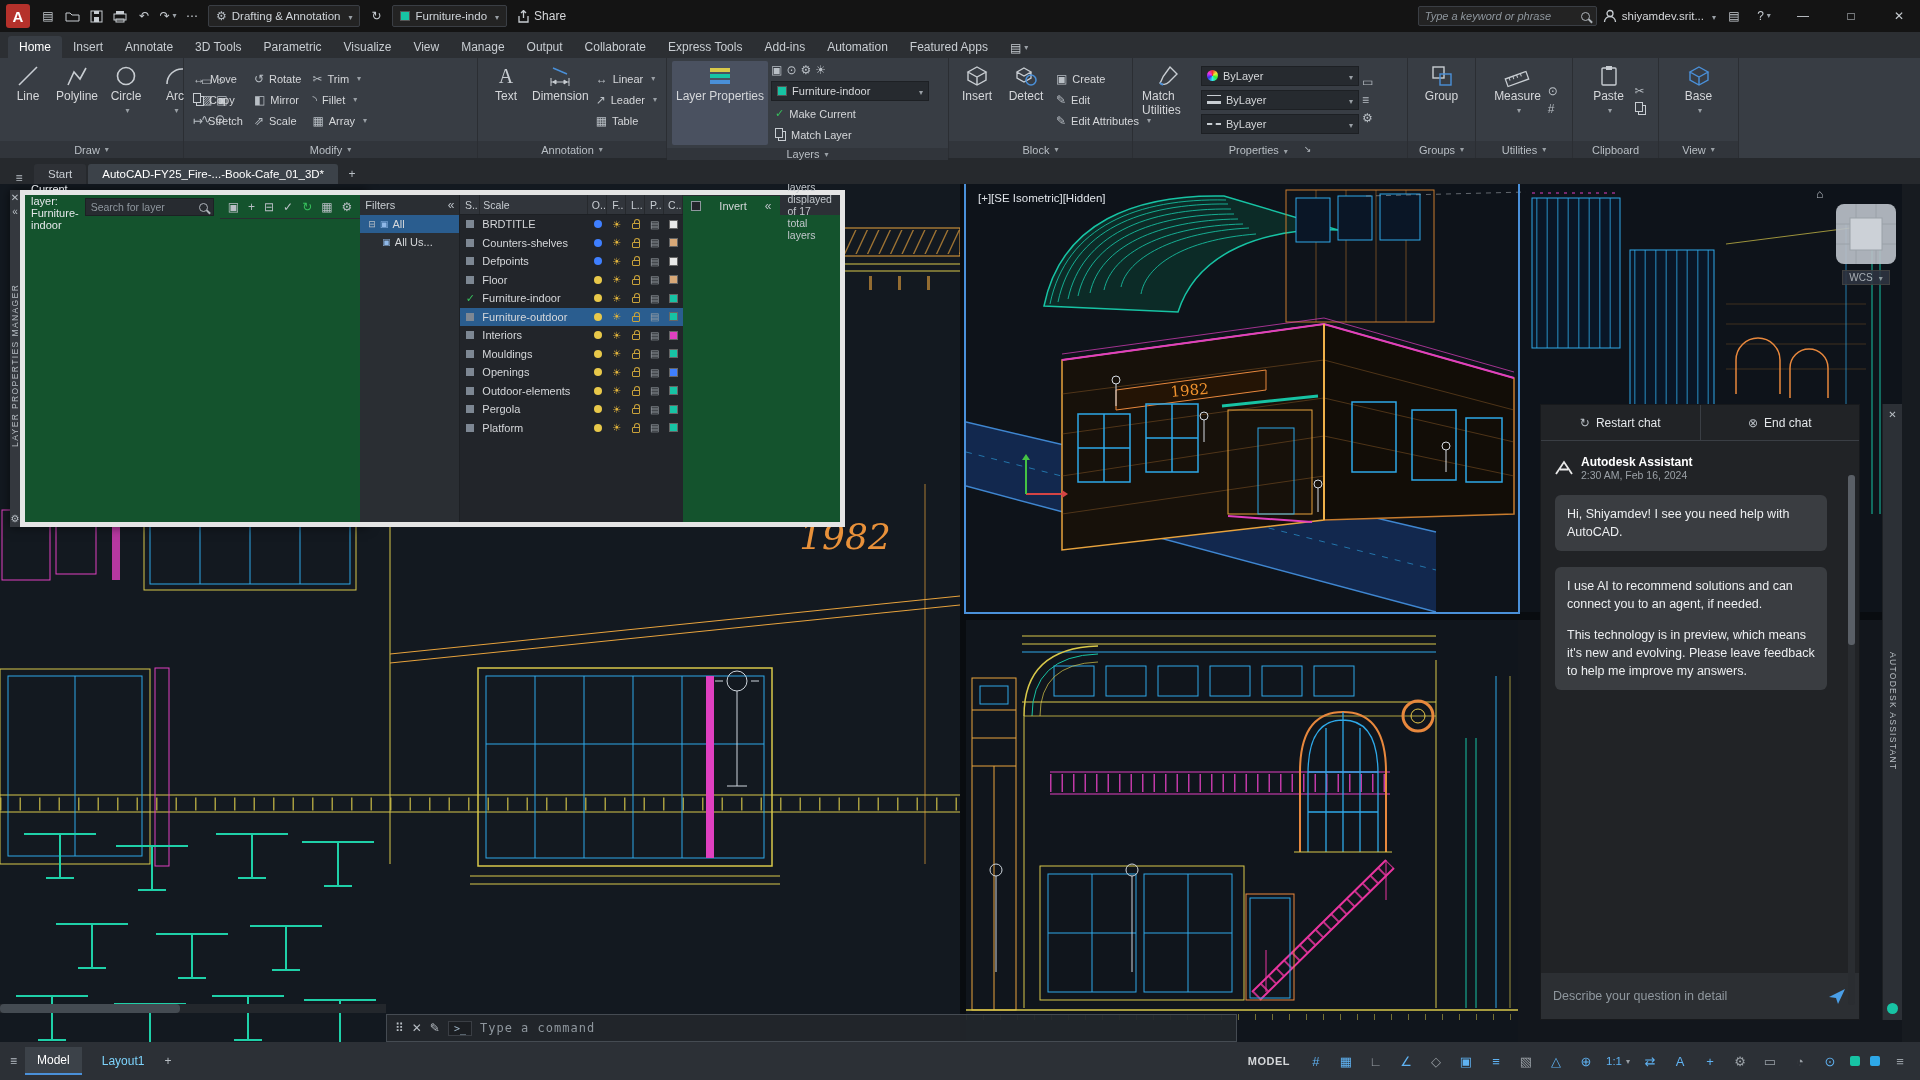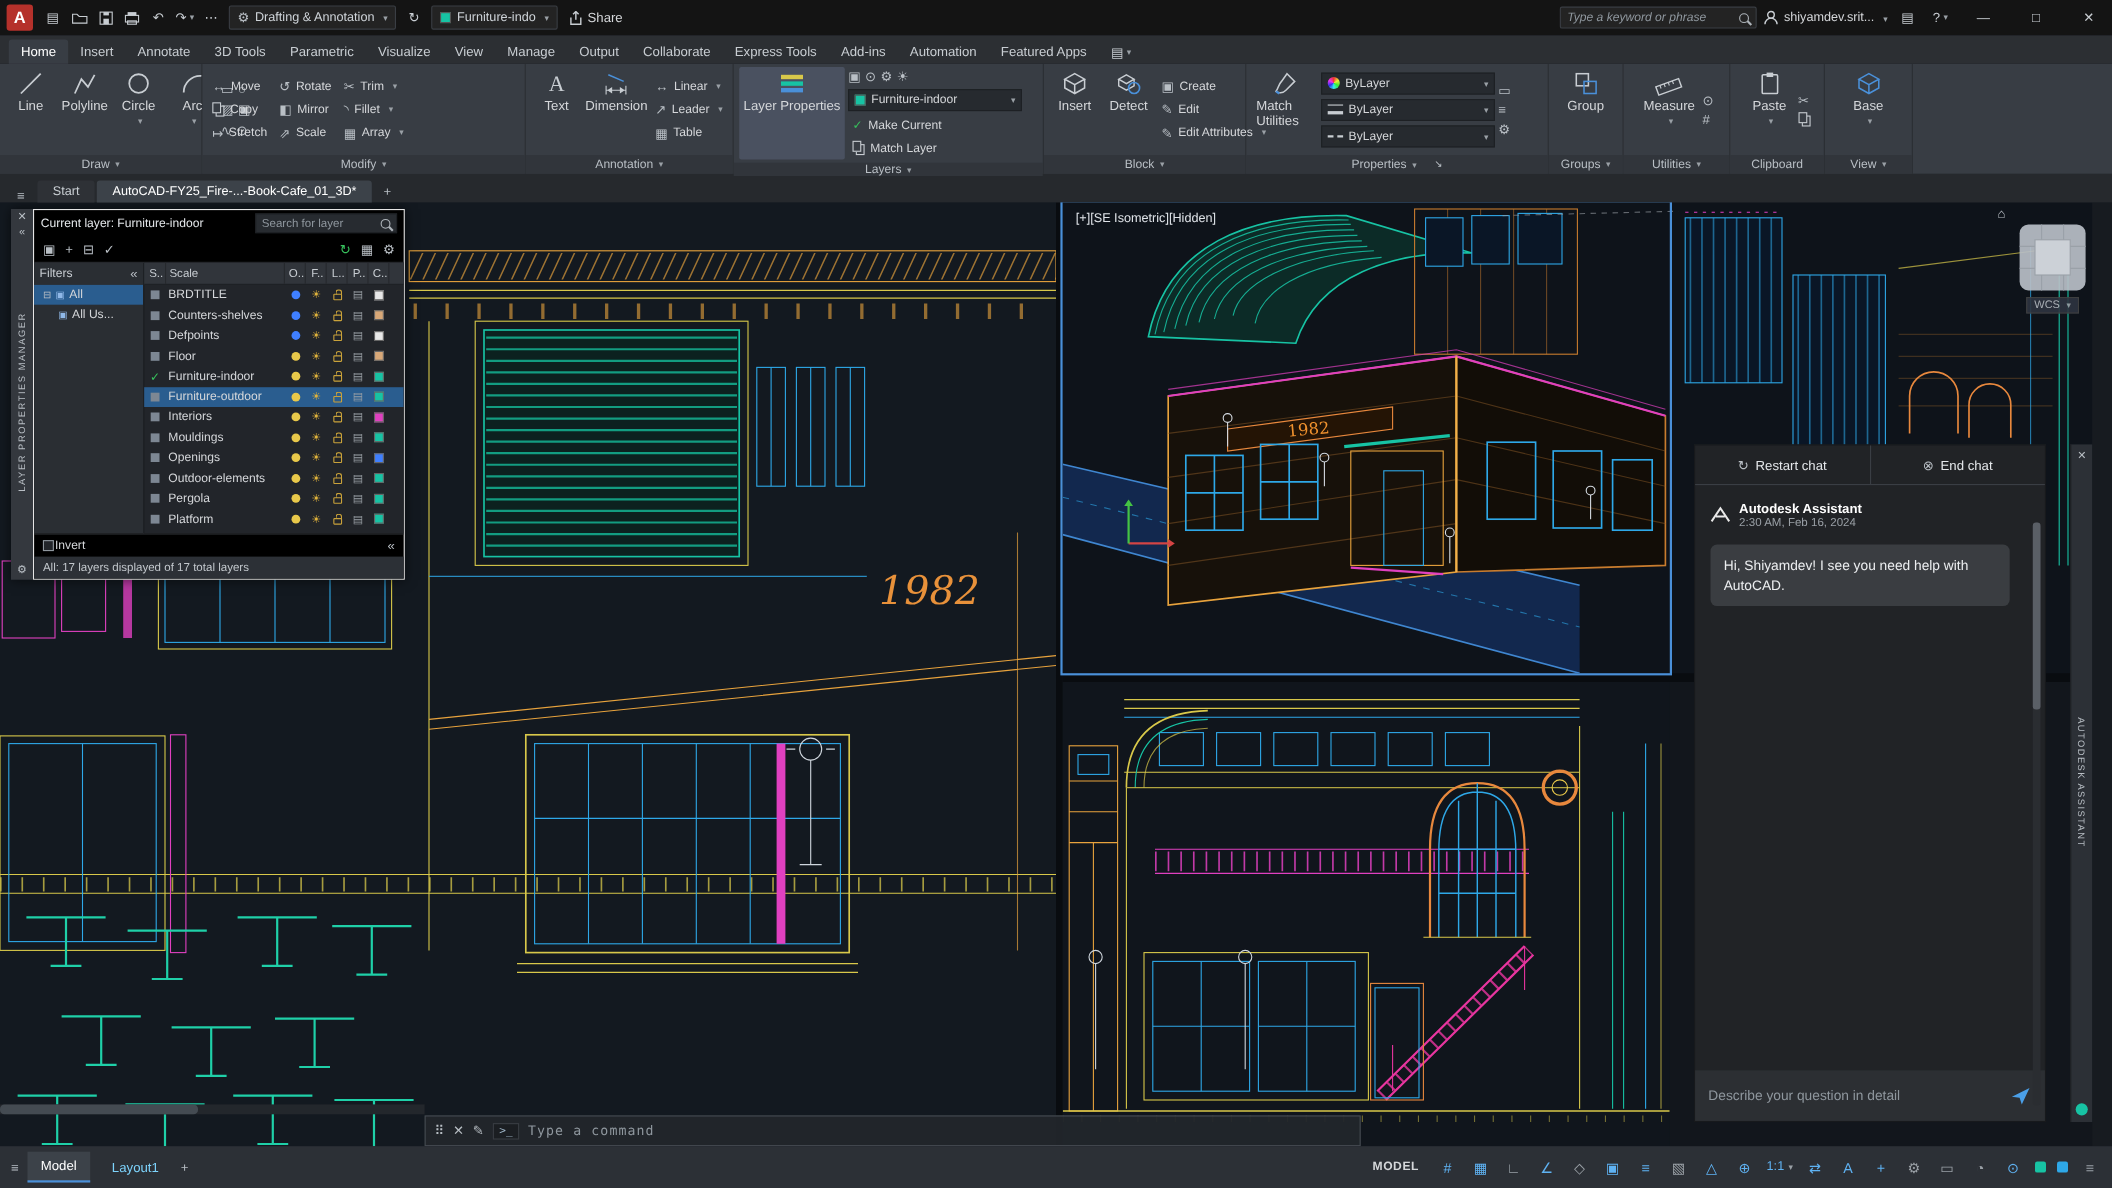--- a/index.html
+++ b/index.html
@@ -46,21 +46,21 @@
 .ltic{width:14px;border-top:2px dashed #c8cdd2;flex:none}
 .ck::after{content:"✓";color:#37c05c;font-size:11px}
 
 #ftabs{left:0;top:158px;width:1920px;height:26px;background:#26292d;display:flex;align-items:flex-end;gap:2px;padding-left:6px;z-index:53}
 .ftab{padding:4px 14px;font-size:11.5px;color:#c8cdd2;background:#2e3136;border-radius:3px 3px 0 0}
 .ftab.on{background:#3c4249;color:#fff}
 
 #palette{left:10px;top:190px;width:358px;height:337px;display:flex;z-index:30;box-shadow:0 0 10px rgba(0,0,0,.6)}
 .pal-strip{width:20px;background:#34383e;display:flex;flex-direction:column;align-items:center;padding:3px 0;gap:4px}
 .vtxt{writing-mode:vertical-rl;transform:rotate(180deg);font-size:8.5px;letter-spacing:1.4px;color:#b9bfc5;flex:1;text-align:center}
-.pal-main{flex:1;background:#000000;display:flex;flex-direction:column;border:1px solid #e5e5e5}
+.pal-main{flex:1;background:#14532d;display:flex;border:5px solid #e5e5e5}
 .pal-row1{height:24px;display:flex;align-items:center;padding:0 6px;gap:6px;font-size:11px;color:#e4e7ea}
 .pal-search{margin-left:auto;display:flex;align-items:center;background:#272b30;border:1px solid #1d2024;height:18px;padding:0 5px;gap:4px}
 .pal-search input{width:104px;background:transparent;border:0;outline:0;color:#cfd4d9;font-size:10.5px}
 .pal-search input::placeholder{color:#8f979e}
 .pal-tools{height:24px;display:flex;align-items:center;gap:9px;padding:0 8px;border-bottom:1px solid #2a2d31}
 .pal-mid{flex:1;display:flex;min-height:0}
 .ftree{width:100px;background:#2a2e33;border-right:1px solid #1d2024;display:flex;flex-direction:column;font-size:11px}
 .ftree-h{height:20px;display:flex;align-items:center;padding:0 5px;color:#c8cdd2;gap:4px}
 .titem{display:flex;align-items:center;gap:4px;height:18px;padding-left:8px;color:#d5d7da}
 .titem.sel{background:#2a5d8f}
@@ -73,21 +73,21 @@
 .c-s{width:20px;display:flex;justify-content:center}
 .c-n{width:108px;padding-left:2px;overflow:hidden;white-space:nowrap}
 .c-i{width:19px;display:flex;justify-content:center;align-items:center}
 .lay{width:8px;height:8px;background:#7d8793}
 .blb{width:8px;height:8px;border-radius:50%}
 .sun::after{content:"☀";color:#e0b33c;font-size:10px}
 .prn::after{content:"▤";color:#9aa0a6;font-size:10px}
 .lck{width:8px;height:6px;border:1px solid #c9a23a;border-radius:1px;position:relative;margin-top:4px}
 .lck::before{content:"";position:absolute;width:4px;height:4px;border:1px solid #c9a23a;border-bottom:none;border-radius:3px 3px 0 0;left:1px;top:-5px}
 .swatch{width:9px;height:9px;border:1px solid #666}
-.pal-inv{height:21px;display:flex;align-items:center;gap:1px;padding:0 8px;font-size:11px;border-top:1px solid #2a2d31}
+.pal-inv{height:21px;display:flex;align-items:center;gap:18px;padding:0 8px;font-size:11px;border-top:1px solid #2a2d31}
 .chk{width:10px;height:10px;border:1px solid #8f979e;background:#22252a}
 .pal-stat{height:20px;background:#2c3036;display:flex;align-items:center;padding:0 8px;font-size:10.5px;color:#c2c7cc}
 
 .vpdiv{background:#090c10}
 #actborder{left:964px;top:182px;width:556px;height:432px;border:2px solid #4a90d9;z-index:20;pointer-events:none}
 
 #vcube{left:1814px;top:188px;width:104px;height:116px;z-index:25;display:flex;flex-direction:column;align-items:center;gap:2px}
 .wcs{display:flex;align-items:center;gap:3px;background:#2e3440;border:1px solid #444;color:#b9bfc5;font-size:10px;padding:1px 6px;opacity:.9}
 
 #cmdbar{left:386px;top:1014px;width:851px;height:28px;background:rgba(34,38,43,.95);border:1px solid #454b52;display:flex;align-items:center;gap:8px;padding:0 8px;z-index:35}
@@ -1080,20 +1080,24 @@
       <svg width="18" height="16">
           <path d="M1 14 L9 2 L17 14 M5 9.5 H13" stroke="#e8e8e8" stroke-width="1.8" fill="none"></path>
         </svg>
       <div>
         <div class="cname">Autodesk Assistant</div>
         <div class="ctime">2:30 AM, Feb 16, 2024</div>
       </div>
     </div>
     <div class="bub">
         <p>Hi, Shiyamdev! I see you need help with AutoCAD.</p>
+      </div>
+    <div class="bub">
+        <p>I use AI to recommend solutions and can connect you to an agent, if needed.</p>
+        <p>This technology is in preview, which means it's new and evolving. Please leave feedback to help me improve my answers.</p>
       </div>
   </div>
   <div class="cinput">
     <input placeholder="Describe your question in detail" style="">
     <svg width="20" height="18">
         <path d="M2 10 L18 2 L11 17 L9 11 Z" fill="#4a9fe8"></path>
       </svg>
   </div>
   <div class="cscroll">
       <div class="cthumb"></div>

